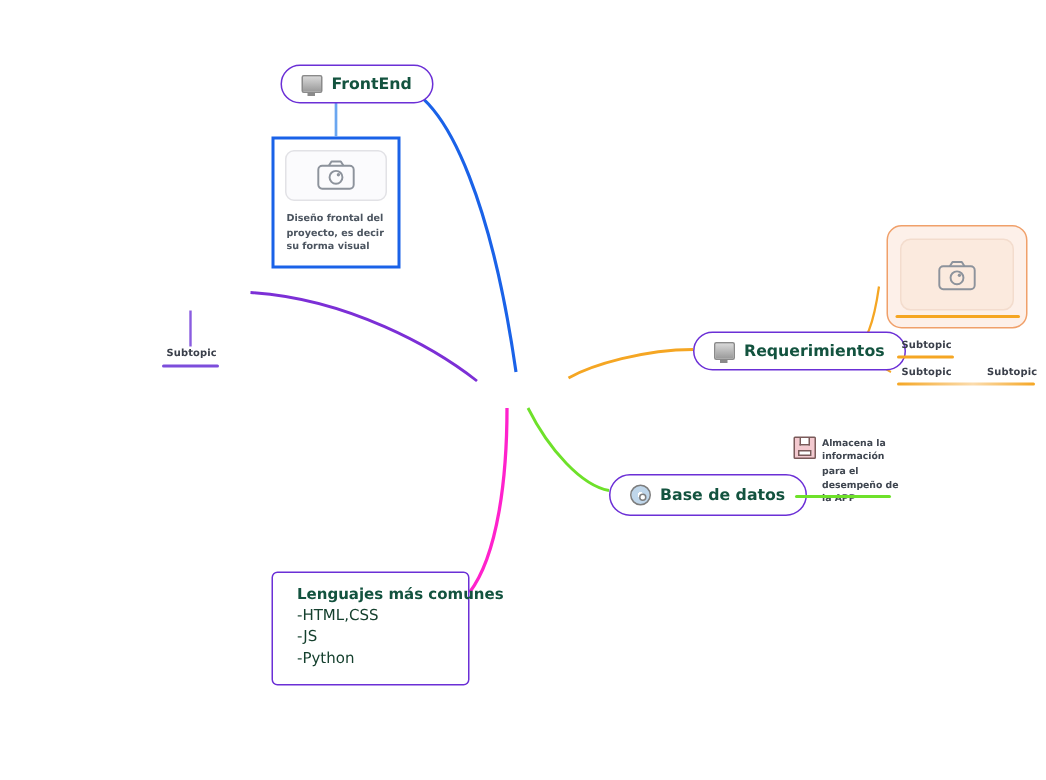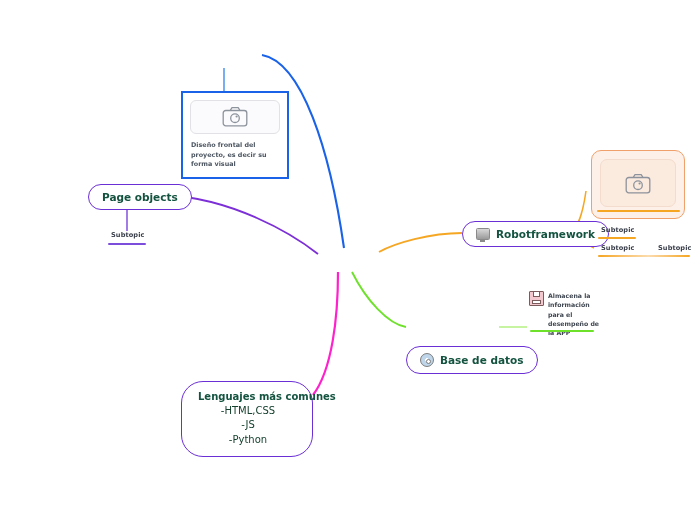--- a/index.html
+++ b/index.html
@@ -46,23 +46,23 @@
     font-size: 10.5px;
     white-space: nowrap;
   }
   .pill.center {
     border-color: #63b8e0;
     font-size: 11.5px;
     padding: 8px 17px;
     color: #15402e;
   }
   .pill.multiline {
-    border-radius: 22px;
+    border-radius: 4px;
     display: block;
-    text-align: center;
+    text-align: left;
     padding: 8px 14px 9px 16px;
     line-height: 1.42;
     font-size: 10px;
   }
   .pill.multiline .title {
     font-weight: bold;
     display: block;
     color: #13533f;
   }
   .pill.multiline .li {
@@ -242,45 +242,46 @@
     <path d="M566,233 C578,234 585,244 594,248" fill="none" stroke="#f5a623" stroke-width="1.4"></path>
 
     <path d="M406,327 C388,324 366,300 352,272" fill="none" stroke="#6ee12a" stroke-width="1.9"></path>
 
     <path d="M499,327 L527,327" fill="none" stroke="#b9f288" stroke-width="1.6"></path>
 
     <path d="M313,395 C332,370 338,318 338,272" fill="none" stroke="#ff22cc" stroke-width="2.2"></path>
   </svg>
 
 
-
-  <div class="node imgcard" style="left:181px; top:91px; width:108px; height:88px;">
+  <div class="node pill" style="left:187px; top:43px;">
+    <span class="ico-monitor"></span>
+    <span>FrontEnd</span>
+  </div>
+
+  <div class="node imgcard" style="left:181px; top:91px; width:86px; height:88px;">
     <div class="thumb">
       <svg class="cam" viewBox="0 0 26 21">
         <rect x="1.2" y="4.5" width="23.6" height="15.3" rx="2.6" fill="none" stroke="#8d939c" stroke-width="1.3"></rect>
         <path d="M8.2 4.5 L10 1.6 L16.2 1.6 L18 4.5" fill="none" stroke="#8d939c" stroke-width="1.3" stroke-linejoin="round"></path>
         <circle cx="13" cy="12.2" r="4.3" fill="none" stroke="#8d939c" stroke-width="1.3"></circle>
         <circle cx="14.6" cy="10.5" r="1.1" fill="#8d939c"></circle>
       </svg>
     </div>
     <div class="caption">Diseño frontal del proyecto, es decir su forma visual</div>
   </div>
 
-  <div class="node pill" style="left:88px; top:184px;">
-    <span>Page objects</span>
-  </div>
 
   <div class="node subtopic" style="left:111px; top:231px;">
     <span>Subtopic</span>
   </div>
   <div class="ul purple" style="left:108px; top:243px; width:38px;"></div>
 
   <div class="node pill" style="left:462px; top:221px;">
     <span class="ico-monitor"></span>
-    <span>Robotframework</span>
+    <span>Requerimientos</span>
   </div>
 
   <div class="node imgcard orange" style="left:591px; top:150px; width:94px; height:69px;">
     <div class="thumb">
       <svg class="cam" viewBox="0 0 26 21">
         <rect x="1.2" y="4.5" width="23.6" height="15.3" rx="2.6" fill="none" stroke="#8d939c" stroke-width="1.3"></rect>
         <path d="M8.2 4.5 L10 1.6 L16.2 1.6 L18 4.5" fill="none" stroke="#8d939c" stroke-width="1.3" stroke-linejoin="round"></path>
         <circle cx="13" cy="12.2" r="4.3" fill="none" stroke="#8d939c" stroke-width="1.3"></circle>
         <circle cx="14.6" cy="10.5" r="1.1" fill="#8d939c"></circle>
       </svg>
@@ -295,21 +296,21 @@
 
   <div class="node subtopic" style="left:601px; top:244px;">
     <span>Subtopic</span>
   </div>
 
   <div class="node subtopic" style="left:658px; top:244px;">
     <span>Subtopic</span>
   </div>
   <div class="ul orange-fade" style="left:598px; top:255px; width:92px;"></div>
 
-  <div class="node pill" style="left:406px; top:316px;margin-top:30px;">
+  <div class="node pill" style="left:406px; top:316px;">
     <span class="ico-disk"></span>
     <span>Base de datos</span>
   </div>
 
   <div class="node flexrow" style="left:529px; top:291px; width:72px;">
     <span class="ico-floppy"></span>
     <span class="textblock">Almacena la información para el desempeño de la APP</span>
   </div>
   <div class="ul green" style="left:530px; top:330px; width:64px;"></div>
 

